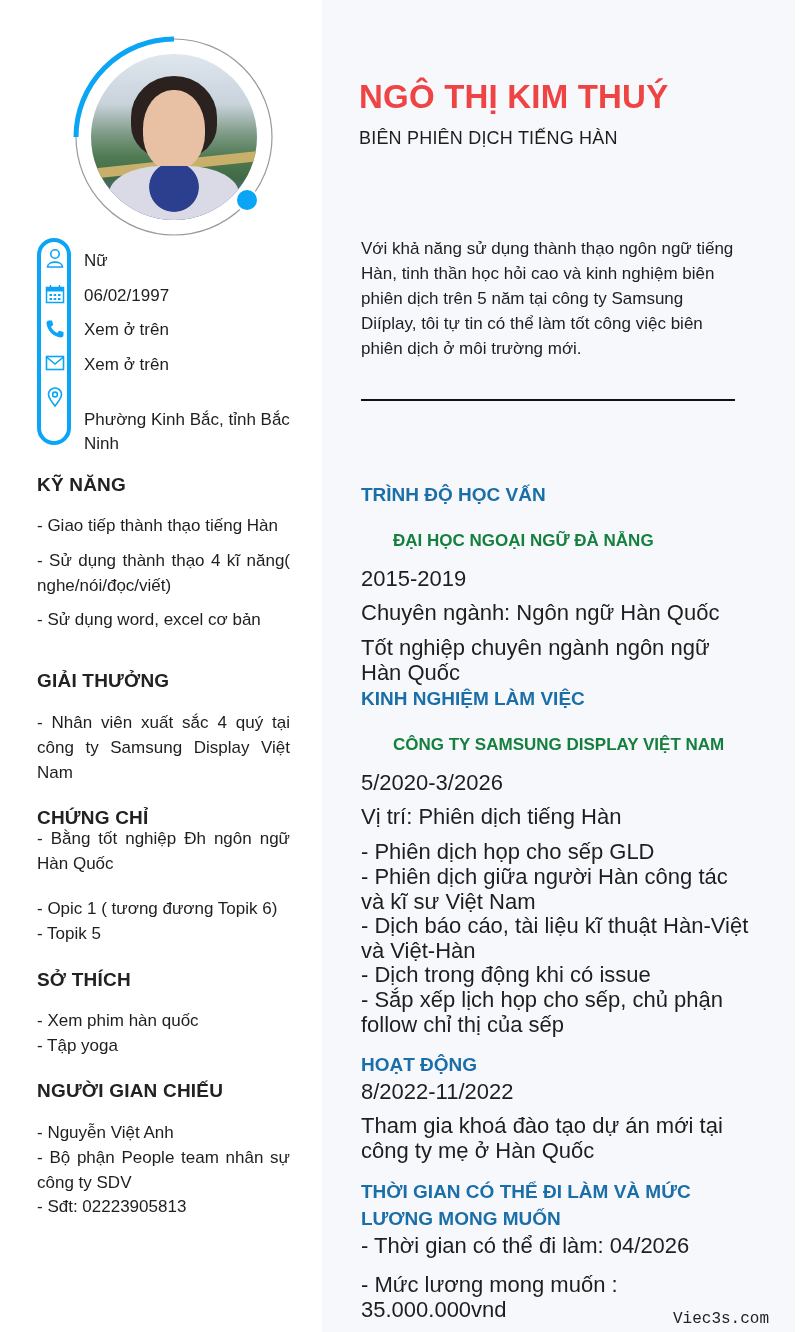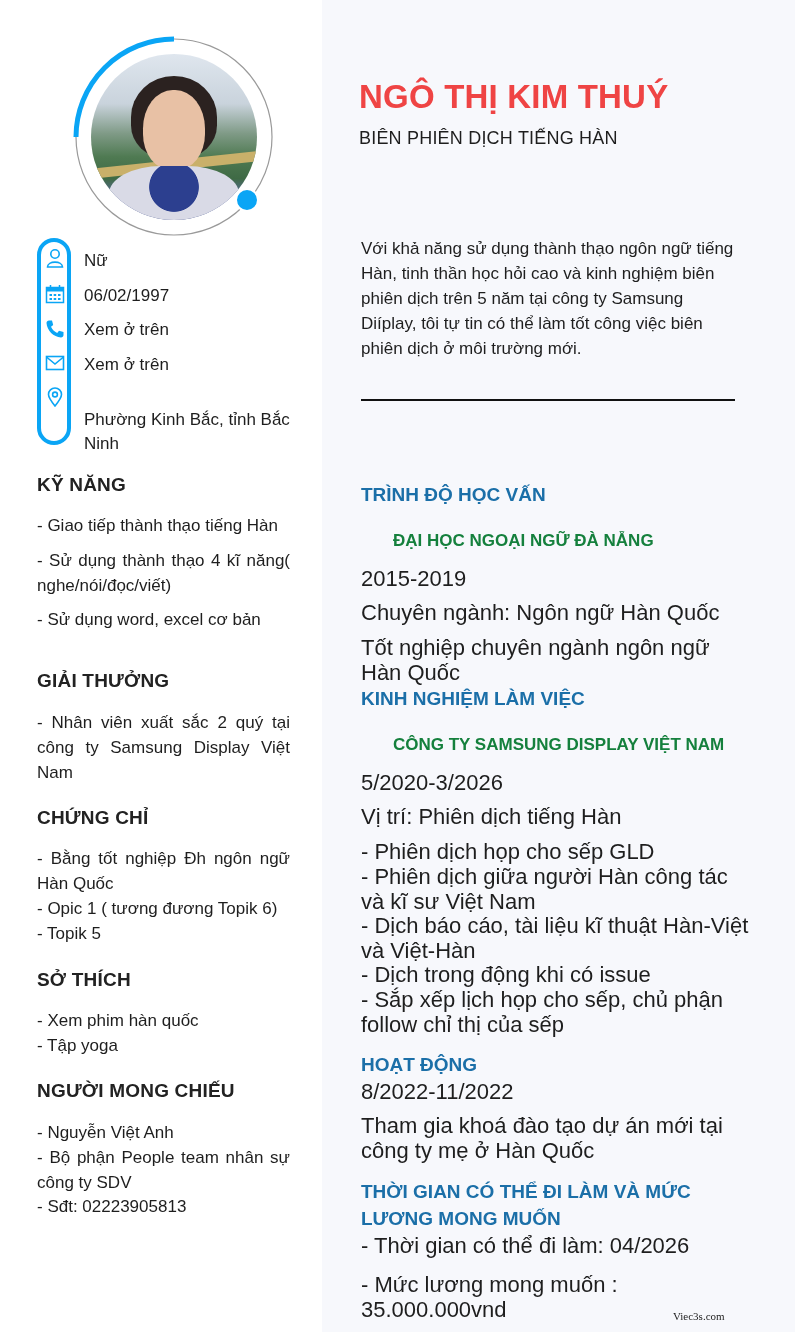--- a/index.html
+++ b/index.html
@@ -32,21 +32,21 @@
   .justify { text-align: justify; }
 
   
   .name { position: absolute; left: 359px; top: 78px; font-size: 33px; font-weight: bold; color: #ef4444; letter-spacing: 0.2px; }
   .job { position: absolute; left: 359px; top: 128px; font-size: 18px; color: #1e1e1e; letter-spacing: 0.2px; }
   .summary { position: absolute; left: 361px; top: 236px; width: 380px; font-size: 17px; line-height: 25px; color: #1e1e1e; }
   .divider { position: absolute; left: 361px; top: 399px; width: 374px; height: 2px; background: #111; }
   .rsec-title { position: absolute; left: 361px; font-size: 19px; font-weight: bold; color: #1b6fa8; line-height: 27px; width: 390px; }
   .rsub { position: absolute; left: 361px; font-size: 17px; font-weight: bold; color: #15803d; margin-left: 32px; }
   .rtext { position: absolute; left: 361px; width: 390px; font-size: 22px; line-height: 25px; color: #1e1e1e; }
-  .watermark { position: absolute; left: 673px; top: 1310px; font-family: Liberation Serif, serif; font-size: 11px; color: #222; }
+  .watermark { position: absolute; left: 673px; top: 1310px; font-family: Liberation Mono, monospace; font-size: 16px; color: #222; }
 </style>
 </head>
 <body>
 
 <div class="left"></div>
 <div class="right"></div>
 
 <div class="avatar-wrap">
   <svg class="ring" width="204" height="204" viewBox="0 0 204 204">
     <circle cx="102" cy="102" r="98" fill="none" stroke="#9a9a9a" stroke-width="1.2"></circle>
@@ -99,32 +99,32 @@
   <circle cx="10" cy="7.5" r="2.4" fill="none" stroke="#0aa5f5" stroke-width="1.6"></circle>
 </svg>
 <div class="contact-text" style="top:408px">Phường Kinh Bắc, tỉnh Bắc Ninh</div>
 
 <div class="lsec-title" style="top:474px">KỸ NĂNG</div>
 <div class="ltext" style="top:513px">- Giao tiếp thành thạo tiếng Hàn</div>
 <div class="ltext justify" style="top:548px">- Sử dụng thành thạo 4 kĩ năng( nghe/nói/đọc/viết)</div>
 <div class="ltext" style="top:607px">- Sử dụng word, excel cơ bản</div>
 
 <div class="lsec-title" style="top:670px">GIẢI THƯỞNG</div>
-<div class="ltext justify" style="top:710px">- Nhân viên xuất sắc 2 quý tại công ty Samsung Display Việt Nam</div>
+<div class="ltext justify" style="top:710px">- Nhân viên xuất sắc 4 quý tại công ty Samsung Display Việt Nam</div>
 
 <div class="lsec-title" style="top:807px">CHỨNG CHỈ</div>
-<div class="ltext justify" style="top:846px">- Bằng tốt nghiệp Đh ngôn ngữ Hàn Quốc</div>
+<div class="ltext justify" style="top:826px">- Bằng tốt nghiệp Đh ngôn ngữ Hàn Quốc</div>
 <div class="ltext" style="top:896px">- Opic 1 ( tương đương Topik 6)</div>
 <div class="ltext" style="top:921px">- Topik 5</div>
 
 <div class="lsec-title" style="top:969px">SỞ THÍCH</div>
 <div class="ltext" style="top:1008px">- Xem phim hàn quốc</div>
 <div class="ltext" style="top:1033px">- Tập yoga</div>
 
-<div class="lsec-title" style="top:1080px">NGƯỜI MONG CHIẾU</div>
+<div class="lsec-title" style="top:1080px">NGƯỜI GIAN CHIẾU</div>
 <div class="ltext" style="top:1120px">-  Nguyễn Việt Anh</div>
 <div class="ltext justify" style="top:1145px">- Bộ phận People team nhân sự công ty SDV</div>
 <div class="ltext" style="top:1194px">- Sđt: 02223905813</div>
 
 <div class="name">NGÔ THỊ KIM THUÝ</div>
 <div class="job">BIÊN PHIÊN DỊCH TIẾNG HÀN</div>
 <div class="summary">Với khả năng sử dụng thành thạo ngôn ngữ tiếng Hàn, tinh thần học hỏi cao và kinh nghiệm biên phiên dịch trên 5 năm tại công ty Samsung Diíplay, tôi tự tin có thể làm tốt công việc biên phiên dịch ở môi trường mới.</div>
 <div class="divider"></div>
 
 <div class="rsec-title" style="top:481px">TRÌNH ĐỘ HỌC VẤN</div>

